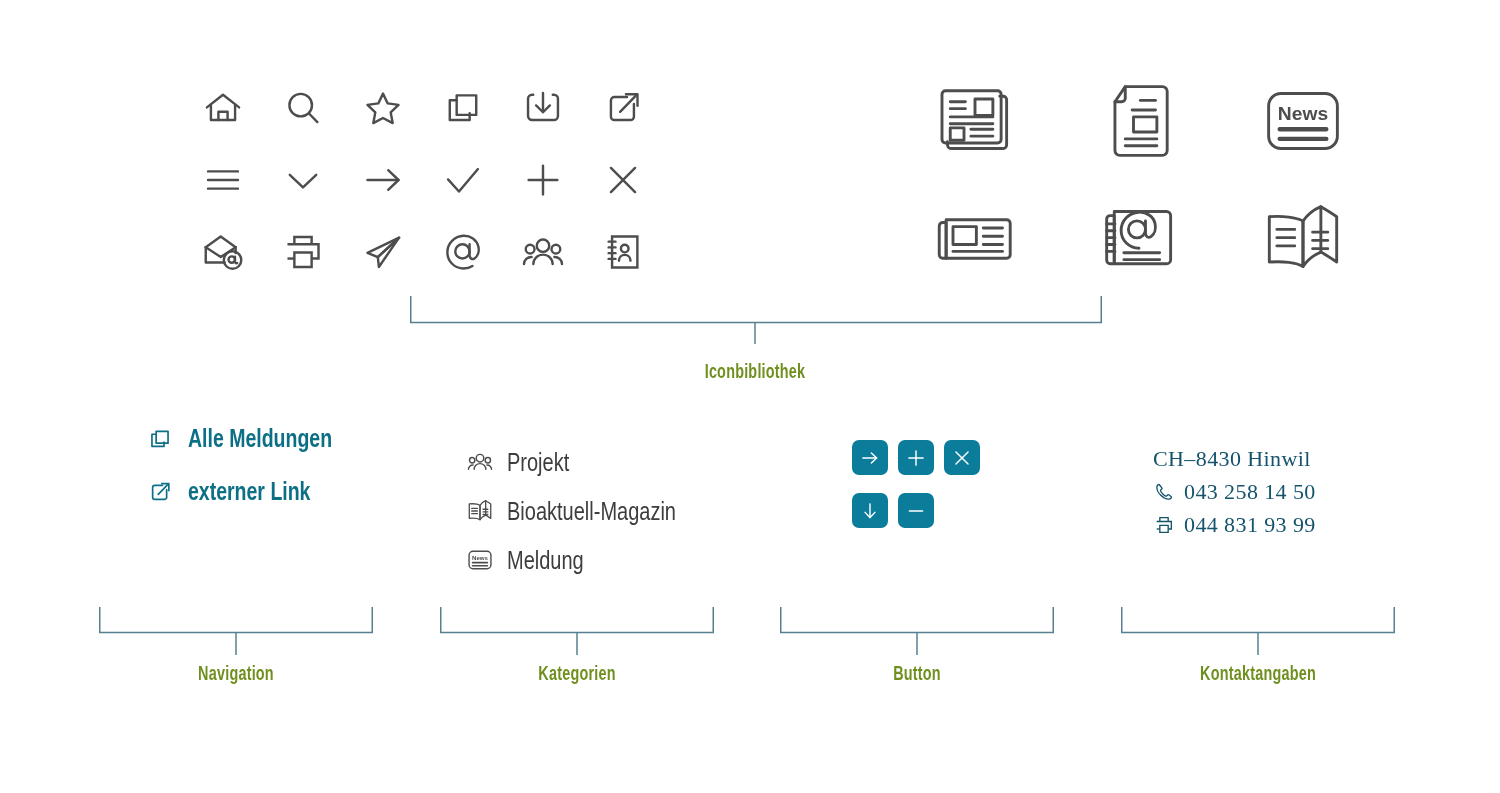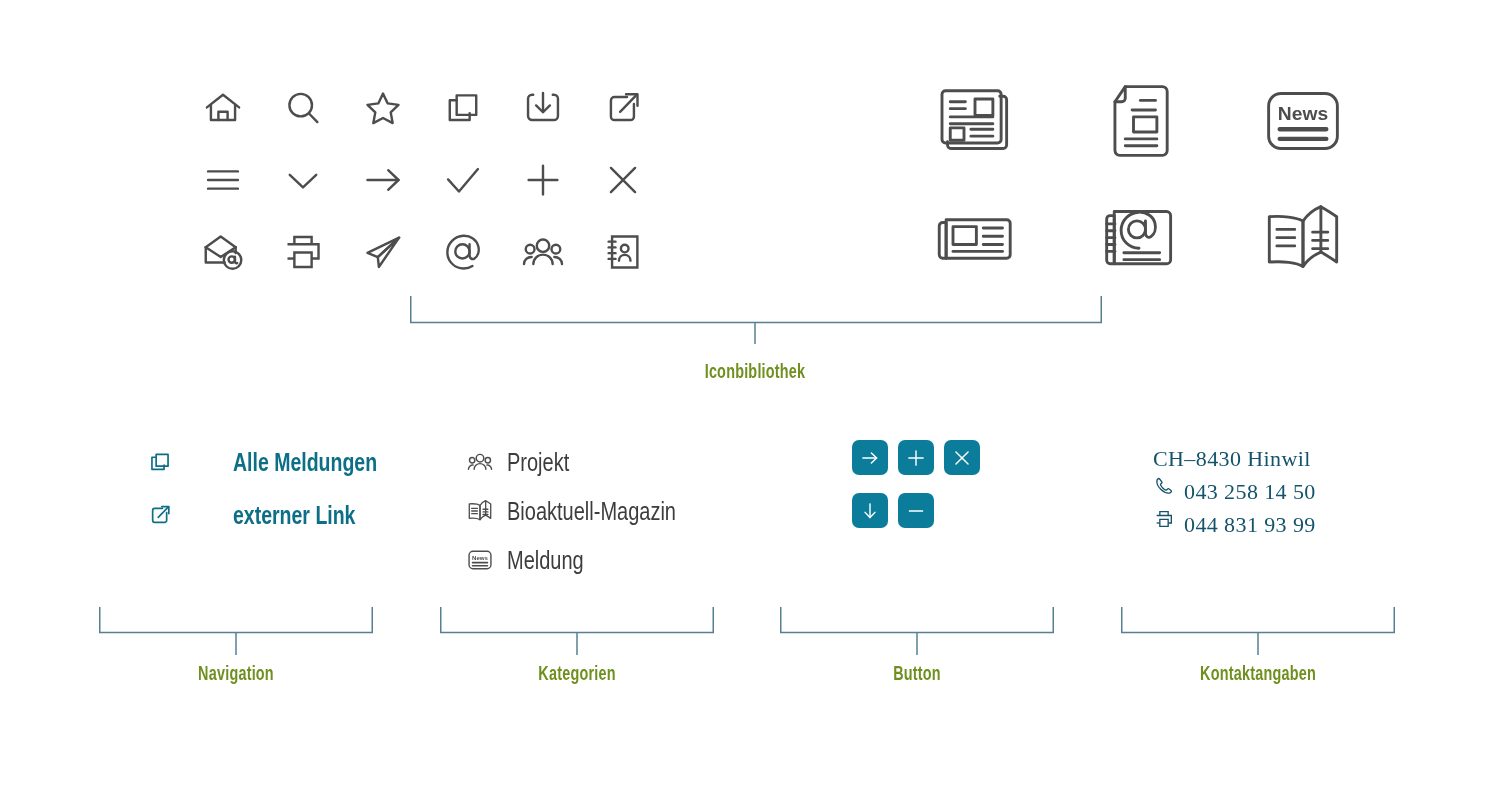--- a/index.html
+++ b/index.html
@@ -38,21 +38,21 @@
     font-size:20px;
     letter-spacing:0.3px;
     transform:scaleX(0.72);
     transform-origin:50% 50%;
     white-space:nowrap;
     text-align:center;
   }
 
   
   #nav-list{position:absolute;left:145px;top:424px;}
-  .nav-item{display:flex;align-items:flex-end;height:53px;gap:45px;}
+  .nav-item{display:flex;align-items:flex-start;height:53px;}
   .nav-item .ic{width:30px;height:30px;flex:0 0 30px;margin-right:13px;display:flex;align-items:center;justify-content:center;}
   .nav-item .ic svg{width:28px;height:28px;display:block;}
   .stroke-teal{fill:none;stroke:#0c6f86;stroke-width:2.4;stroke-linecap:round;stroke-linejoin:round;}
   .nav-label{
     color:#0c6f86;
     font-family:"Liberation Sans Narrow","Liberation Sans",sans-serif;
     font-weight:bold;font-size:25px;white-space:nowrap;
     transform:scaleX(0.78);transform-origin:0 50%;
   }
 
@@ -78,21 +78,21 @@
     cursor:pointer;
   }
   .sq-btn svg{width:22px;height:22px;display:block;}
   .stroke-white{fill:none;stroke:#ffffff;stroke-width:2.6;stroke-linecap:round;stroke-linejoin:round;}
 
   
   #contact{position:absolute;left:1153px;top:442px;
     font-family:"Liberation Serif","DejaVu Serif",serif;
     color:#14536b;font-size:22px;line-height:33px;}
   #contact .addr{white-space:nowrap;letter-spacing:0.4px;}
-  .contact-line{display:flex;align-items:flex-start;white-space:nowrap;letter-spacing:0.4px;font-family:Liberation Serif, serif;}
+  .contact-line{display:flex;align-items:center;white-space:nowrap;letter-spacing:0.4px;font-family:Liberation Serif, serif;}
   .contact-line .ic{width:22px;height:22px;flex:0 0 22px;margin-right:9px;display:flex;align-items:center;justify-content:center;}
   .contact-line .ic svg{width:20px;height:20px;display:block;}
   .stroke-contact{fill:none;stroke:#14536b;stroke-width:1.6;stroke-linecap:round;stroke-linejoin:round;}
 </style>
 </head>
 <body>
 
 <div class="stage">
 
   <div class="icon-grid" id="grid-left">

